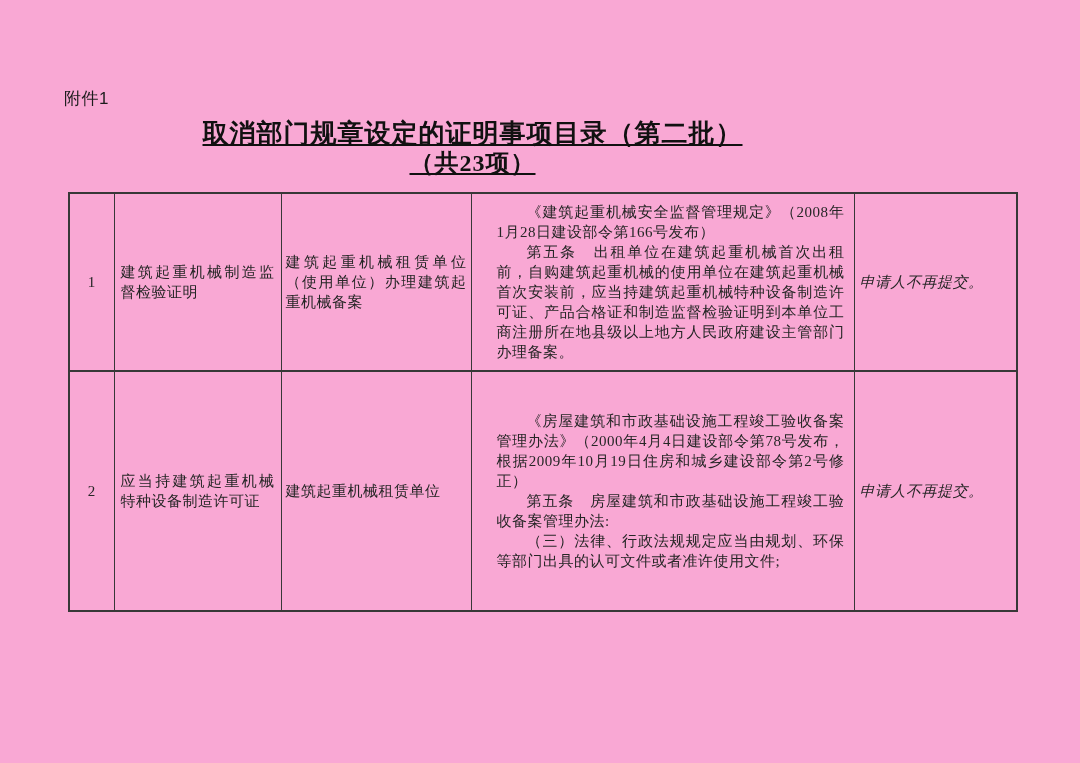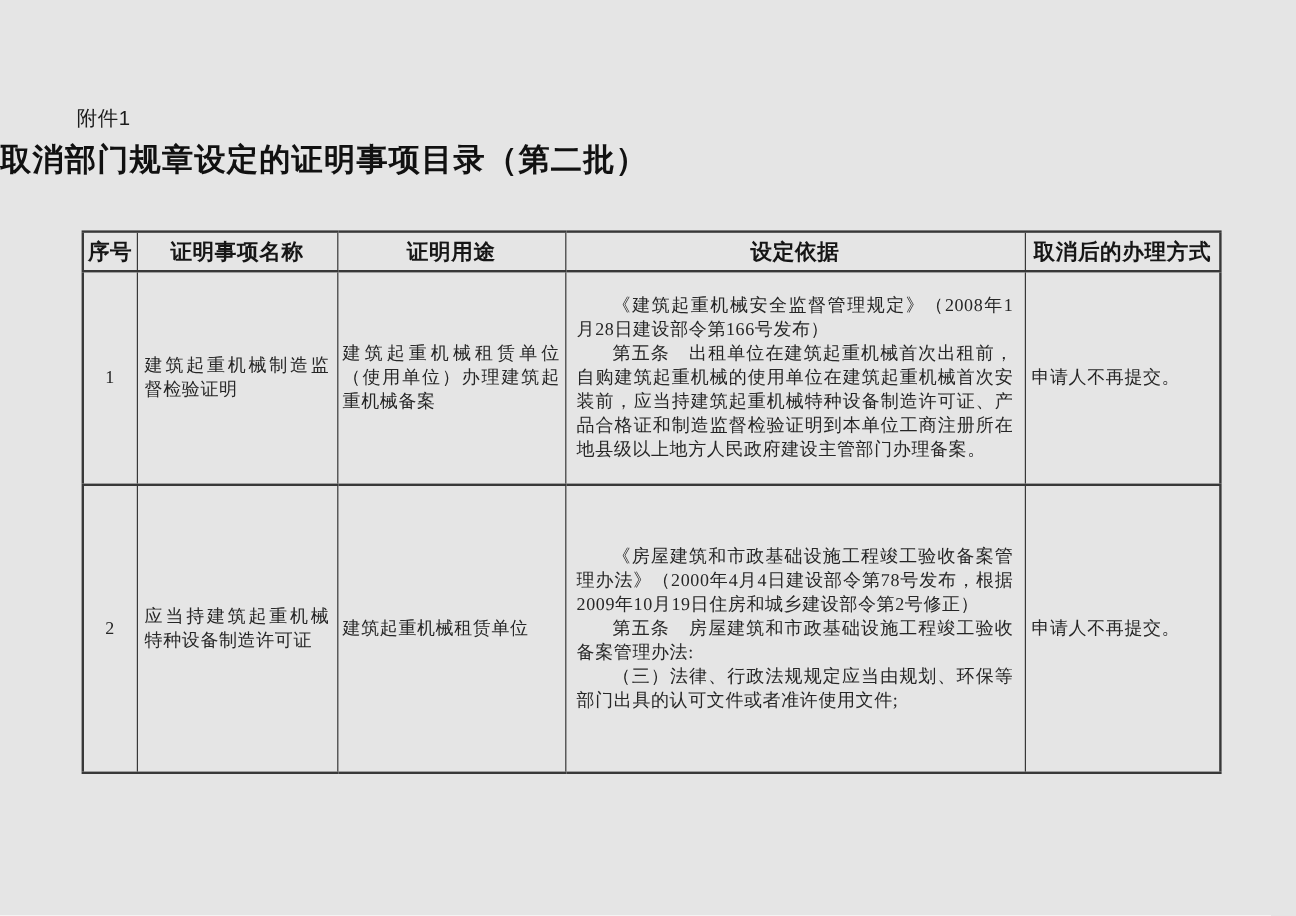--- a/index.html
+++ b/index.html
@@ -4,42 +4,43 @@
 <style>
   html, body {
     margin: 0;
     padding: 0;
     background: #ffffff;
   }
   .page {
     position: relative;
     width: 1080px;
     height: 763px;
-    background: #e5e5e5;
+    background: #f9a8d4;
     overflow: hidden;
     font-family: "Liberation Serif", "DejaVu Serif", serif;
     color: #222222;
   }
   .attachment {
     position: absolute;
     left: 64px;
     top: 87px;
     font-family: "Liberation Sans", "DejaVu Sans", sans-serif;
     font-size: 17px;
     font-weight: 500;
     color: #1c1c1c;
     letter-spacing: 0.5px;
   }
   .title-block {
     position: absolute;
     left: 0;
     top: 119px;
     width: 945px;
-    text-align: left;
+    text-align: center;
     color: #111111;
+    text-decoration: underline;
   }
   .title-line1 {
     font-size: 26px;
     font-weight: bold;
     line-height: 30px;
     letter-spacing: 1px;
     font-family: "Liberation Serif", "DejaVu Serif", serif;
   }
   .title-line2 {
     font-size: 24px;
@@ -95,53 +96,49 @@
     text-align: justify;
     padding: 4px 4px;
     margin-left: 44px;
   }
   .cell-basis {
     padding: 4px 9px;
   }
   .cell-basis .para {
     text-indent: 2em;
     text-align: justify;
+    margin-left: 16px;
   }
   .cell-after {
     padding: 4px 3px 4px 5px;
     text-align: left;
+    font-style: italic;
   }
 </style>
 </head>
 <body>
 
 <div class="page">
 
   <div class="attachment">附件1</div>
 
   <div class="title-block">
     <div class="title-line1">取消部门规章设定的证明事项目录（第二批）</div>
+    <div class="title-line2">（共23项）</div>
   </div>
 
   <table class="doc-table">
     <colgroup>
       <col style="width:45px">
       <col style="width:167px">
       <col style="width:190px">
       <col style="width:383px">
       <col style="width:163px">
     </colgroup>
     <tbody>
-      <tr class="header-row">
-        <th>序号</th>
-        <th>证明事项名称</th>
-        <th>证明用途</th>
-        <th>设定依据</th>
-        <th>取消后的办理方式</th>
-      </tr>
 
       <tr class="row-1">
         <td class="cell cell-no">1</td>
         <td class="cell cell-name">建筑起重机械制造监督检验证明</td>
         <td class="cell cell-purpose">建筑起重机械租赁单位（使用单位）办理建筑起重机械备案</td>
         <td class="cell cell-basis">
           <div class="para">《建筑起重机械安全监督管理规定》（2008年1月28日建设部令第166号发布）</div>
           <div class="para">第五条　出租单位在建筑起重机械首次出租前，自购建筑起重机械的使用单位在建筑起重机械首次安装前，应当持建筑起重机械特种设备制造许可证、产品合格证和制造监督检验证明到本单位工商注册所在地县级以上地方人民政府建设主管部门办理备案。</div>
         </td>
         <td class="cell cell-after">申请人不再提交。</td>

